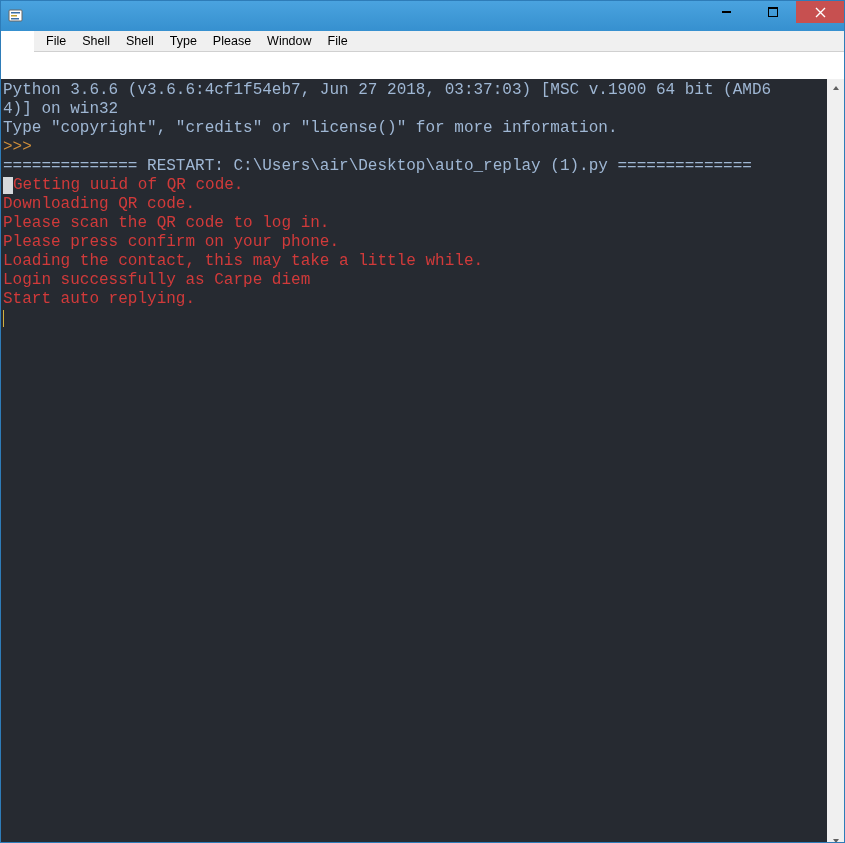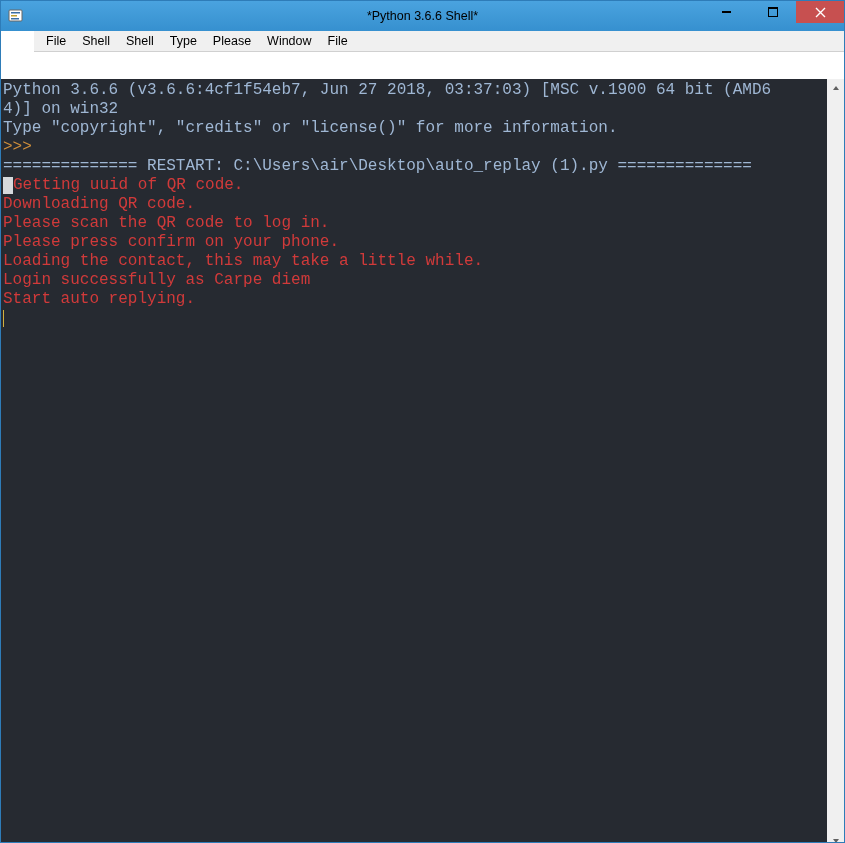--- a/index.html
+++ b/index.html
@@ -148,21 +148,20 @@
   <div class="icon-slot">
     <span class="app-icon">
       <svg width="16" height="16" viewBox="0 0 16 16">
         <rect x="1" y="2" width="13" height="11" rx="1" fill="#fff" stroke="#666" stroke-width="1"></rect>
         <rect x="3" y="4" width="9" height="1.5" fill="#3a6ea5"></rect>
         <rect x="3" y="7" width="6" height="1.5" fill="#c0a030"></rect>
         <rect x="3" y="10" width="8" height="1.5" fill="#3a6ea5"></rect>
       </svg>
     </span>
   </div>
-  <div class="title">*Python 3.6.6 Shell*</div>
   <div class="winbtns">
     <div class="winbtn">
       <svg width="10" height="10" viewBox="0 0 10 10">
           <rect x="0" y="4" width="9" height="2" fill="#000"></rect>
         </svg>
     </div>
     <div class="winbtn">
       <svg width="10" height="10" viewBox="0 0 10 10">
           <rect x="0.5" y="0.5" width="9" height="9" fill="none" stroke="#000" stroke-width="1"></rect>
           <rect x="0" y="0" width="10" height="2" fill="#000"></rect>

